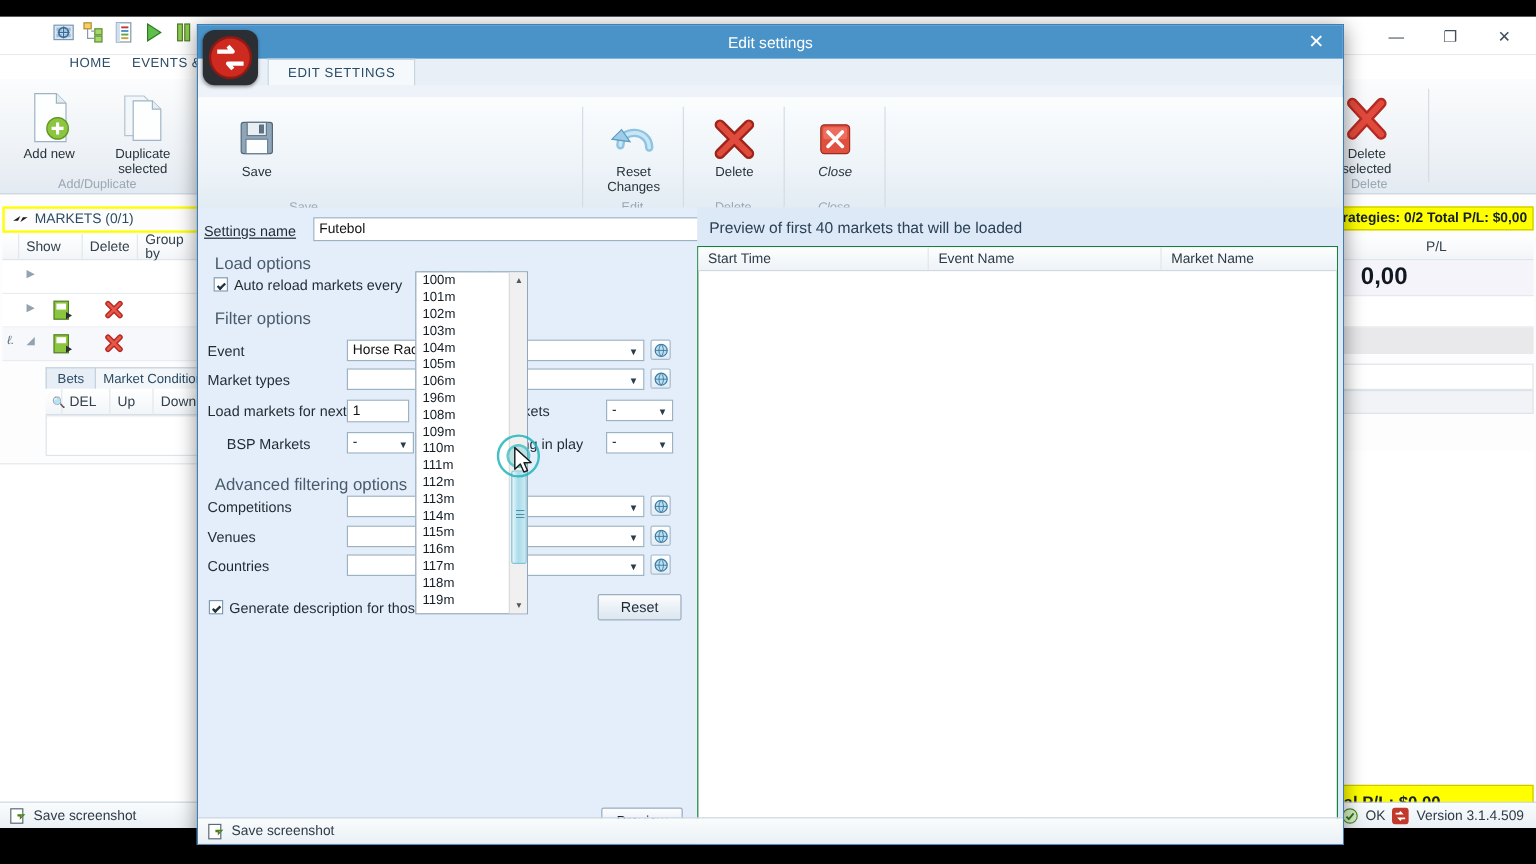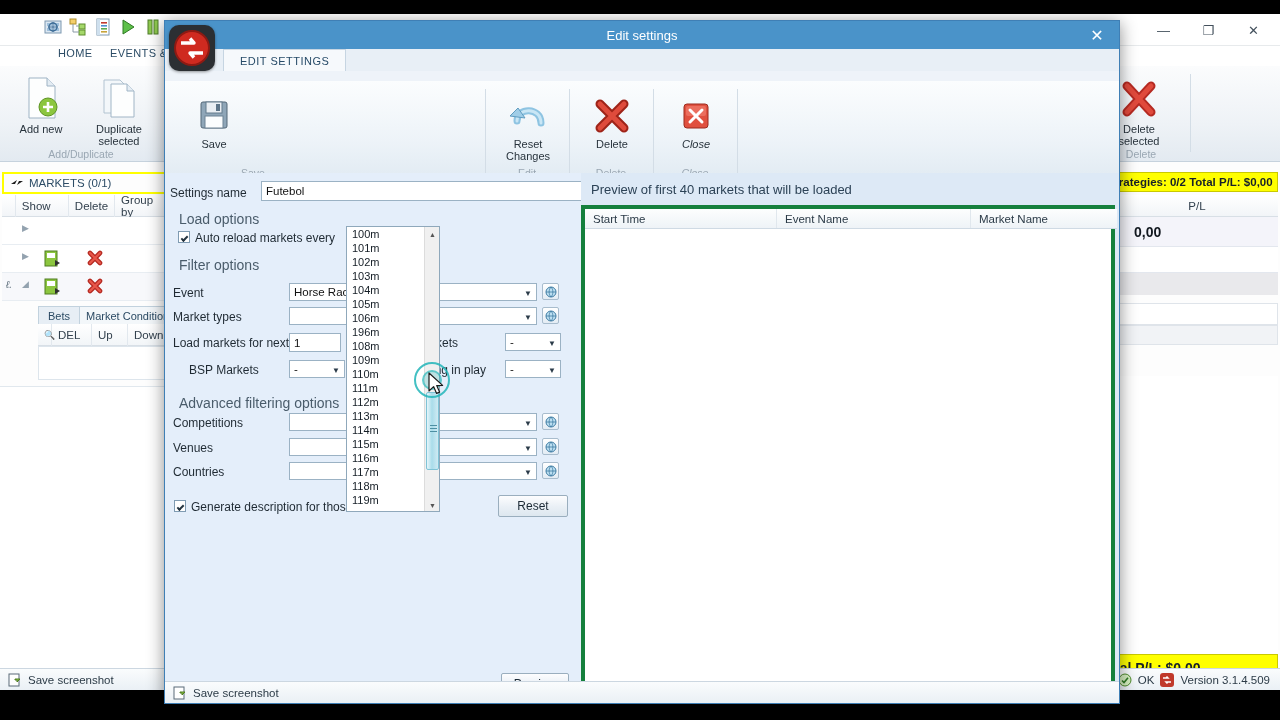--- a/index.html
+++ b/index.html
@@ -79,21 +79,21 @@
   #ddsb{ position:absolute; right:0; top:0; width:15px; height:286px; background:#f0f0f0; border-left:1px solid #dcdcdc; }
   .sb-ar{ position:absolute; left:0; width:15px; height:15px; display:flex; align-items:center; justify-content:center; font-size:7px; color:#555; background:#f0f0f0; }
   #sb-up{ top:0; } #sb-dn{ bottom:0; }
   #sb-thumb{ position:absolute; left:1px; top:165px; width:13px; height:78px; background:linear-gradient(90deg,#e6f6fb,#a9dcea 45%,#cfeaf3); border:1px solid #7fc3d6; border-radius:2px; }
   #sb-thumb .grip{ position:absolute; left:3px; top:32px; width:7px; height:7px;
      background:repeating-linear-gradient(#4d8fa3 0 1px, transparent 1px 3px); }
 
   
   #prevpanel{ position:absolute; left:416px; top:0; width:538px; height:530px; background:#dde9f6; }
   #prev-hdr{ position:absolute; left:0; top:2px; width:538px; height:28px; display:flex; align-items:center; padding-left:10px; font-size:13px; color:#2c4256; }
-  #prev-grid{ position:absolute; left:0; top:32px; width:534px; height:494px; background:#fff; border:4px solid #15803d; }
+  #prev-grid{ position:absolute; left:0; top:32px; width:534px; height:494px; background:#fff; border:1px solid #15803d; }
   #prev-cols{ position:absolute; left:0; top:0; width:532px; height:20px; background:linear-gradient(#fdfefe,#eef3f7); border-bottom:1px solid #cfdae4; display:flex; }
   .pcol{ height:19px; display:flex; align-items:center; padding-left:8px; font-size:11.5px; color:#2b3a47; border-right:1px solid #e0e7ed; }
 
   .statusbar{ position:absolute; left:0; bottom:0; height:22px; width:100%; background:linear-gradient(#fafcfd,#eaf0f5); border-top:1px solid #ccd7e1;
               display:flex; align-items:center; gap:6px; padding-left:8px; font-size:11.5px; color:#2c3b47; }
   .cursor{ position:absolute; z-index:60; pointer-events:none; }
   .ring{ position:absolute; z-index:55; border-radius:50%; pointer-events:none; }
 </style>
 </head>
 <body>
@@ -256,21 +256,21 @@
   </div>
   <div style="position:absolute;left:38px;top:332px;width:130px;height:34px;background:#fff;border:1px solid #dde5ec;"></div>
   <div style="position:absolute;left:0;top:372px;width:168px;height:302px;background:#fff;border-top:1px solid #e1e8ee;"></div>
 
   <div class="yellowbar" id="y-right">
     <span>trategies: 0/2  Total P/L: $0,00</span>
   </div>
   <div class="grid-hdr" style="left:1116px; top:181px; width:162px; justify-content:center;">
     <span>P/L</span>
   </div>
-  <div style="position:absolute;left:1116px;top:203px;width:162px;height:30px;background:#f4f4fa;border-bottom:1px solid #e3e7ee;display:flex;align-items:center;padding-left:18px;font-size:14px;font-weight:bold;color:#12181f;">
+  <div style="position:absolute;left:1116px;top:203px;width:162px;height:30px;background:#f4f4fa;border-bottom:1px solid #e3e7ee;display:flex;align-items:center;padding-left:18px;font-size:20px;font-weight:bold;color:#12181f;">
     <span>0,00</span>
   </div>
   <div style="position:absolute;left:1116px;top:233px;width:162px;height:26px;background:#fff;border-bottom:1px solid #e3e7ee;"></div>
   <div style="position:absolute;left:1112px;top:259px;width:166px;height:22px;background:#e9e9ec;"></div>
   <div style="position:absolute;left:1116px;top:289px;width:162px;height:22px;background:#fff;border:1px solid #dfe4ea;"></div>
   <div style="position:absolute;left:1116px;top:311px;width:162px;height:20px;background:#f1f3f6;border:1px solid #dfe4ea;"></div>
   <div style="position:absolute;left:1112px;top:362px;width:166px;height:278px;background:#fff;"></div>
 
   <div class="yellowbar" style="left:1112px; top:640px; width:166px; height:28px; font-size:14px; padding-left:2px;">
     <span>tal P/L: $0,00</span>
@@ -375,21 +375,21 @@
         </div>
         <div class="rb-lbl">Close</div>
       </div>
       <div class="rb-grp-lbl">Close</div>
     </div>
     <div class="rb-sep" style="left:572px;"></div>
   </div>
 
   <div class="dlg-body">
 
-    <div class="lbl" style="left:5px; top:13px;">Settings name</div>
+    <div class="lbl" style="left:5px; top:13px;text-decoration:underline;">Settings name</div>
     <div class="tbox" style="left:96px; top:8px; width:344px; height:20px;">
       <span>Futebol</span>
     </div>
 
     <div class="sec-h" style="left:14px; top:38px;">Load options</div>
     <div class="chk" style="left:13px; top:58px;"></div>
     <div class="lbl" style="left:30px; top:58px;">Auto reload markets every</div>
     <div class="combo" style="left:181px; top:55px; width:74px;">
       <span>[EditValue is ...</span>
     </div>

